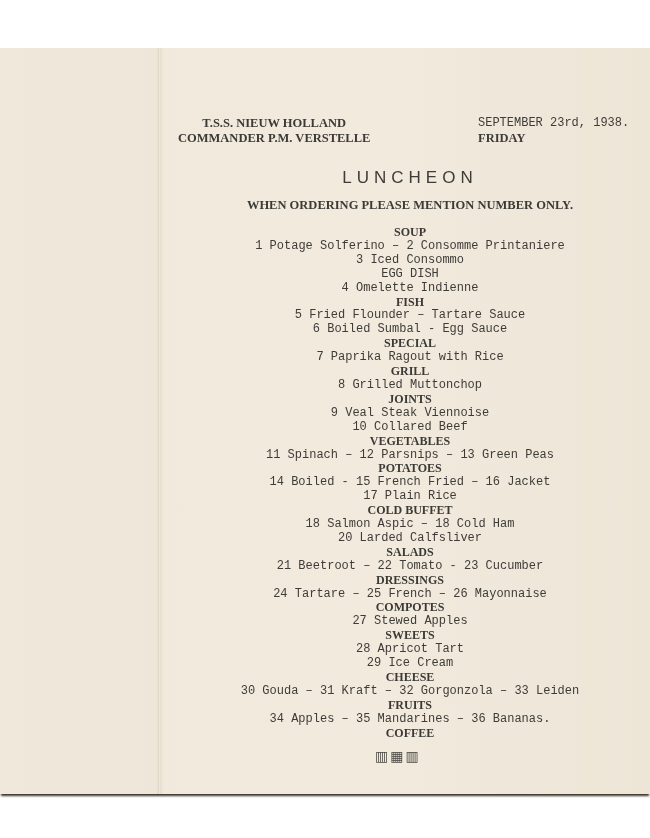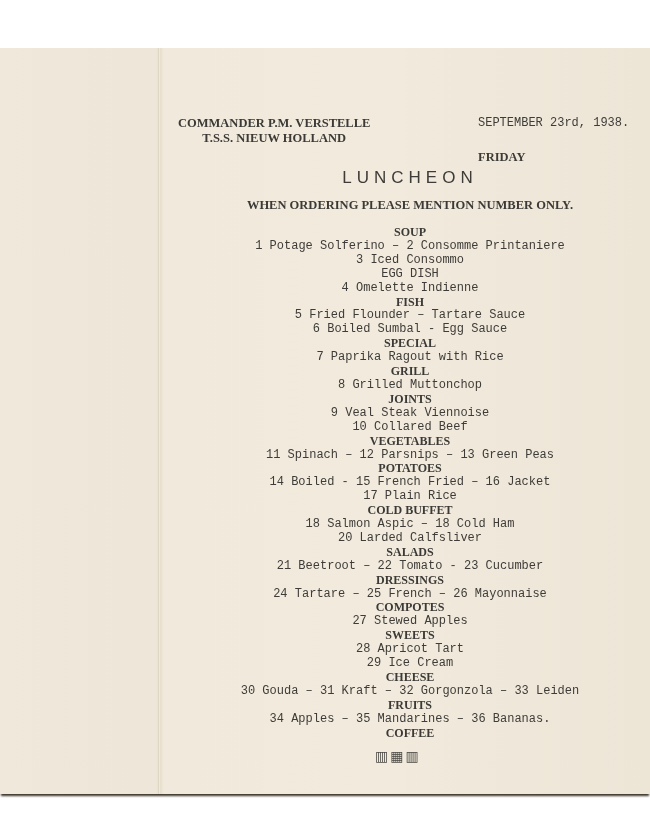--- a/index.html
+++ b/index.html
@@ -12,39 +12,39 @@
     box-shadow: 0 3px 2px -1px #3a3428;
   }
   .fold {
     position: absolute; left: 158px; top: 48px; width: 2px; height: 746px;
     background: linear-gradient(90deg, #d8cfbd, #f6f0e4);
   }
   .serif { font-family: "Liberation Serif", "DejaVu Serif", serif; font-weight: bold; color: #3b3a36; }
   .mono { font-family: "Liberation Mono", "DejaVu Sans Mono", monospace; color: #3e3c38; }
   .hdr-left { position: absolute; left: 178px; top: 116px; text-align: center; font-size: 12.5px; line-height: 15px; }
   .hdr-right { position: absolute; left: 478px; top: 116px; width: 160px; font-size: 12px; line-height: 15px; }
-  .hdr-right .day { font-family: "Liberation Serif", "DejaVu Serif", serif; font-weight: bold; font-size: 12.5px; margin-top: 19px; }
+  .hdr-right .day { font-family: "Liberation Serif", "DejaVu Serif", serif; font-weight: bold; font-size: 12.5px; }
   .title { position: absolute; left: 160px; width: 500px; top: 168px; text-align: center;
     font-family: "Liberation Sans", "DejaVu Sans", sans-serif; font-size: 17px; letter-spacing: 5px; color: #3e3c38; }
   .subtitle { position: absolute; left: 160px; width: 500px; top: 198px; text-align: center; font-size: 12.5px; }
   .menu { position: absolute; left: 160px; width: 500px; top: 226px; text-align: center; }
   .menu .cat { font-family: "Liberation Serif", "DejaVu Serif", serif; font-weight: bold; font-size: 12px; line-height: 13.9px; color: #3b3a36; }
   .menu .cat.mono-cat { font-family: "Liberation Mono", "DejaVu Sans Mono", monospace; font-weight: normal; font-size: 12px; color: #3e3c38; }
   .menu .item { font-family: "Liberation Mono", "DejaVu Sans Mono", monospace; font-size: 12px; line-height: 13.9px; color: #3e3c38; }
   .mark { position: absolute; left: 375px; top: 748px; font-size: 14px; letter-spacing: 2px; color: #4a4843; font-family: "DejaVu Sans", sans-serif; }
 </style>
 </head>
 <body>
 
 <div class="paper"></div>
 <div class="fold"></div>
 
 <div class="hdr-left serif">
+  <div>T.S.S. NIEUW HOLLAND</div>
   <div>COMMANDER  P.M. VERSTELLE</div>
-  <div>T.S.S. NIEUW HOLLAND</div>
 </div>
 
 <div class="hdr-right mono">
   <div>SEPTEMBER 23rd, 1938.</div>
   <div class="day">FRIDAY</div>
 </div>
 
 <div class="title">LUNCHEON</div>
 <div class="subtitle serif">WHEN ORDERING PLEASE MENTION NUMBER ONLY.</div>
 

